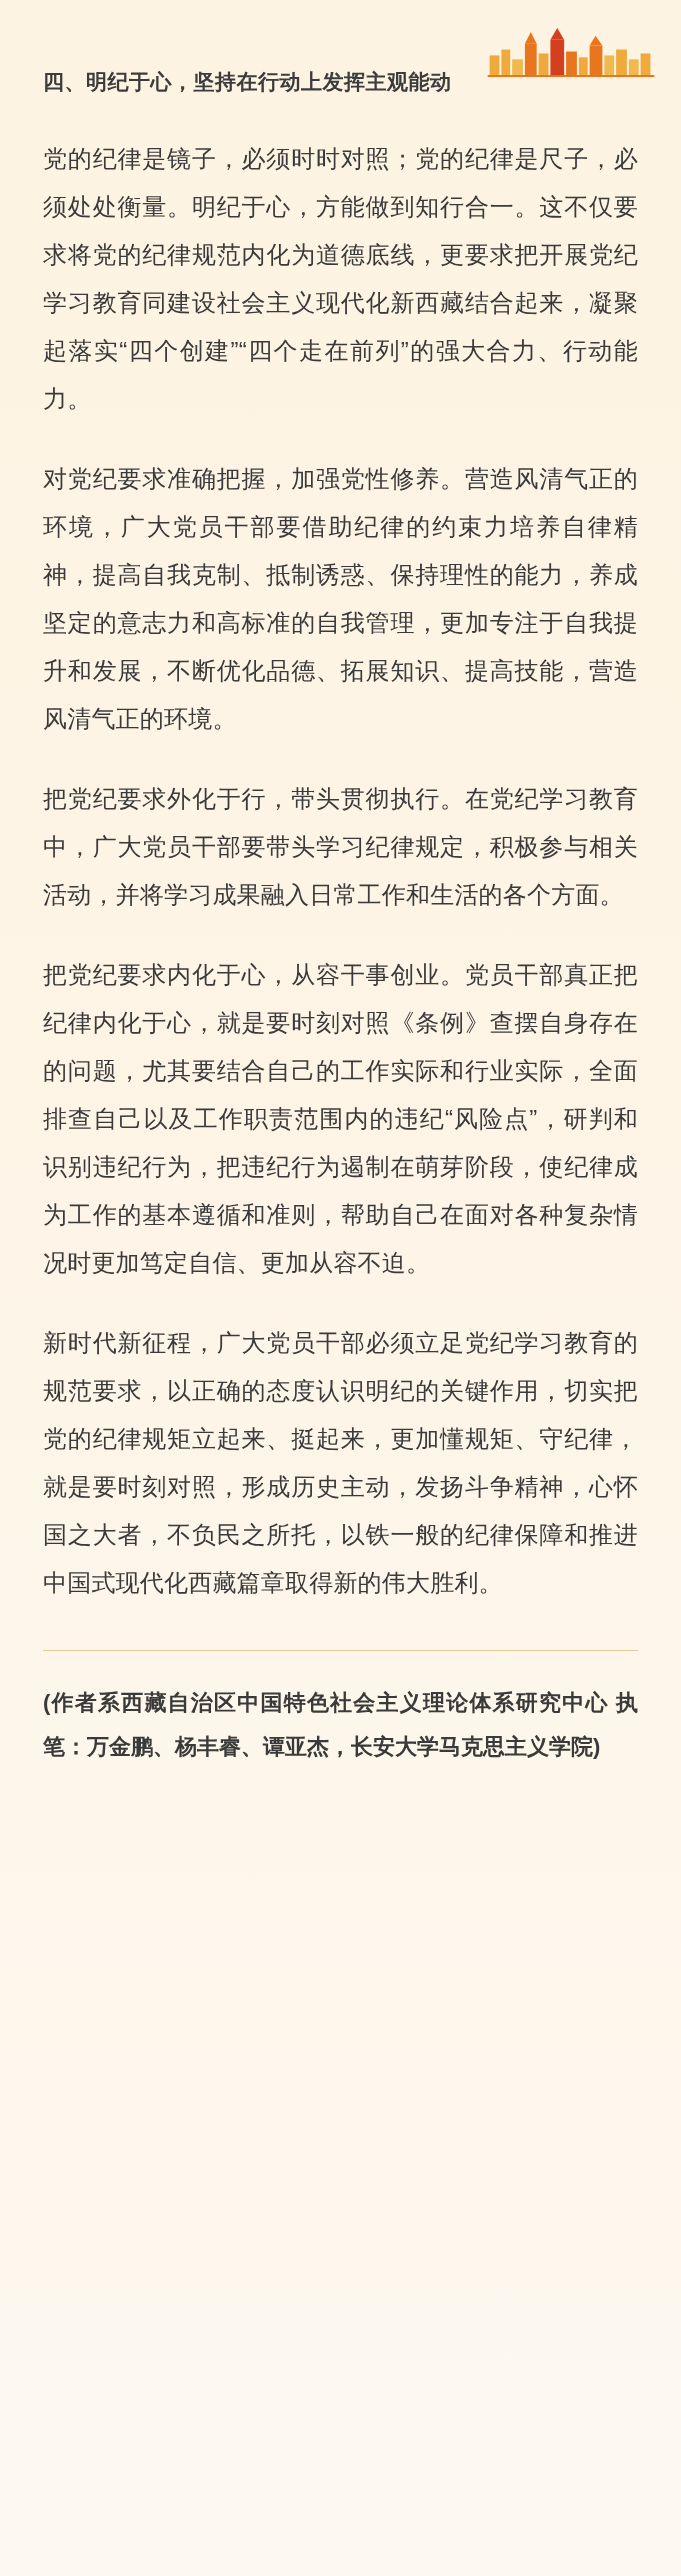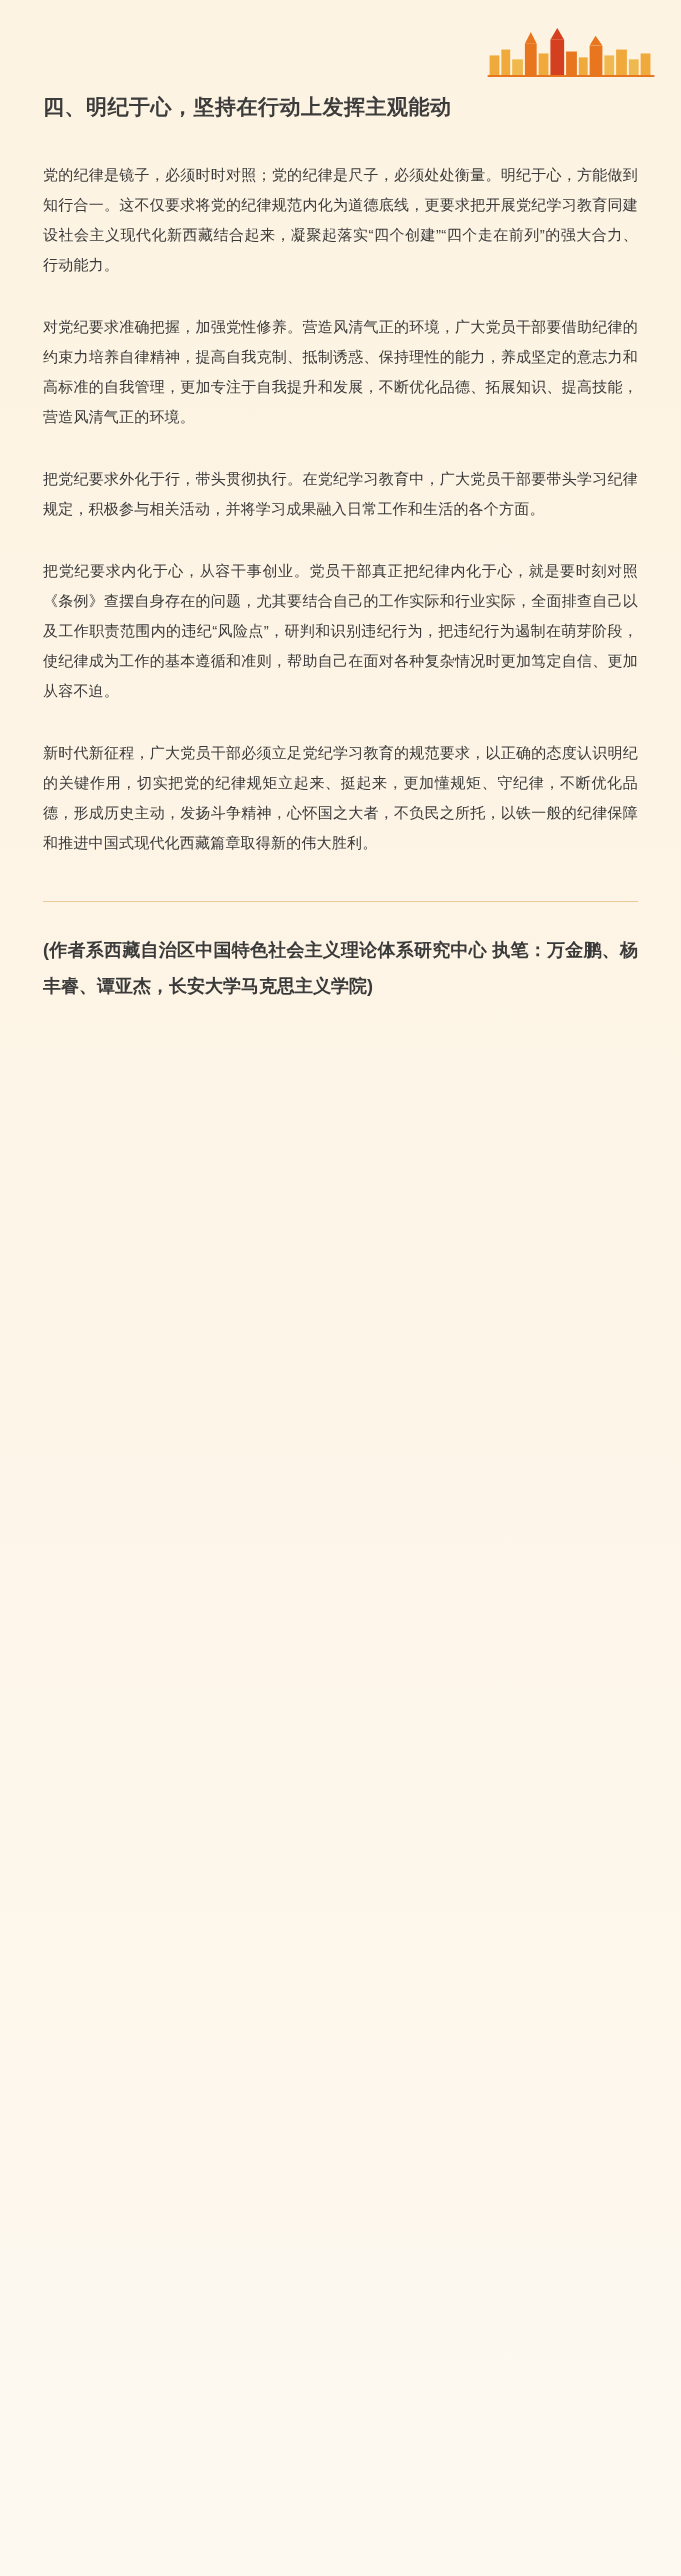--- a/index.html
+++ b/index.html
@@ -27,51 +27,51 @@
     right: 26px;
     width: 168px;
     height: 51px;
   }
   .content {
     position: relative;
     padding: 0 43px 0 43px;
   }
   .heading {
     margin: 0;
-    padding-top: 89px;
+    padding-top: 64px;
     font-size: 21px;
     font-weight: bold;
     line-height: 1.75;
     color: #3c3c3c;
     letter-spacing: 0.5px;
   }
   .body-block {
     margin-top: 34px;
   }
   p.para {
     margin: 0 0 32px 0;
-    font-size: 15px;
+    font-size: 24px;
     line-height: 2.0;
     color: #3a3a3a;
     text-align: justify;
     text-justify: inter-ideograph;
     letter-spacing: 0.2px;
   }
   p.para:last-child {
     margin-bottom: 0;
   }
   .divider {
     margin: 43px 0 30px 0;
     border: 0;
     border-top: 1px solid #e9c99a;
   }
   .signature {
     margin: 0;
     padding-bottom: 69px;
-    font-size: 18px;
+    font-size: 22px;
     font-weight: bold;
     line-height: 2.0;
     color: #3a3a3a;
     text-align: justify;
     text-justify: inter-ideograph;
   }
 </style>
 </head>
 <body>
 
@@ -103,21 +103,21 @@
 
   <div class="content">
 
     <h2 class="heading">四、明纪于心，坚持在行动上发挥主观能动</h2>
 
     <div class="body-block">
       <p class="para">党的纪律是镜子，必须时时对照；党的纪律是尺子，必须处处衡量。明纪于心，方能做到知行合一。这不仅要求将党的纪律规范内化为道德底线，更要求把开展党纪学习教育同建设社会主义现代化新西藏结合起来，凝聚起落实“四个创建”“四个走在前列”的强大合力、行动能力。</p>
       <p class="para">对党纪要求准确把握，加强党性修养。营造风清气正的环境，广大党员干部要借助纪律的约束力培养自律精神，提高自我克制、抵制诱惑、保持理性的能力，养成坚定的意志力和高标准的自我管理，更加专注于自我提升和发展，不断优化品德、拓展知识、提高技能，营造风清气正的环境。</p>
       <p class="para">把党纪要求外化于行，带头贯彻执行。在党纪学习教育中，广大党员干部要带头学习纪律规定，积极参与相关活动，并将学习成果融入日常工作和生活的各个方面。</p>
       <p class="para">把党纪要求内化于心，从容干事创业。党员干部真正把纪律内化于心，就是要时刻对照《条例》查摆自身存在的问题，尤其要结合自己的工作实际和行业实际，全面排查自己以及工作职责范围内的违纪“风险点”，研判和识别违纪行为，把违纪行为遏制在萌芽阶段，使纪律成为工作的基本遵循和准则，帮助自己在面对各种复杂情况时更加笃定自信、更加从容不迫。</p>
-      <p class="para">新时代新征程，广大党员干部必须立足党纪学习教育的规范要求，以正确的态度认识明纪的关键作用，切实把党的纪律规矩立起来、挺起来，更加懂规矩、守纪律，不断优化品德，形成历史主动，发扬斗争精神，心怀国之大者，不负民之所托，以铁一般的纪律保障和推进中国式现代化西藏篇章取得新的伟大胜利。</p>
+      <p class="para">新时代新征程，广大党员干部必须立足党纪学习教育的规范要求，以正确的态度认识明纪的关键作用，切实把党的纪律规矩立起来、挺起来，更加懂规矩、守纪律，就是要时刻对照，形成历史主动，发扬斗争精神，心怀国之大者，不负民之所托，以铁一般的纪律保障和推进中国式现代化西藏篇章取得新的伟大胜利。</p>
     </div>
 
     <hr class="divider">
 
     <p class="signature">(作者系西藏自治区中国特色社会主义理论体系研究中心 执笔：万金鹏、杨丰睿、谭亚杰，长安大学马克思主义学院)</p>
 
   </div>
 </div>
 
 

